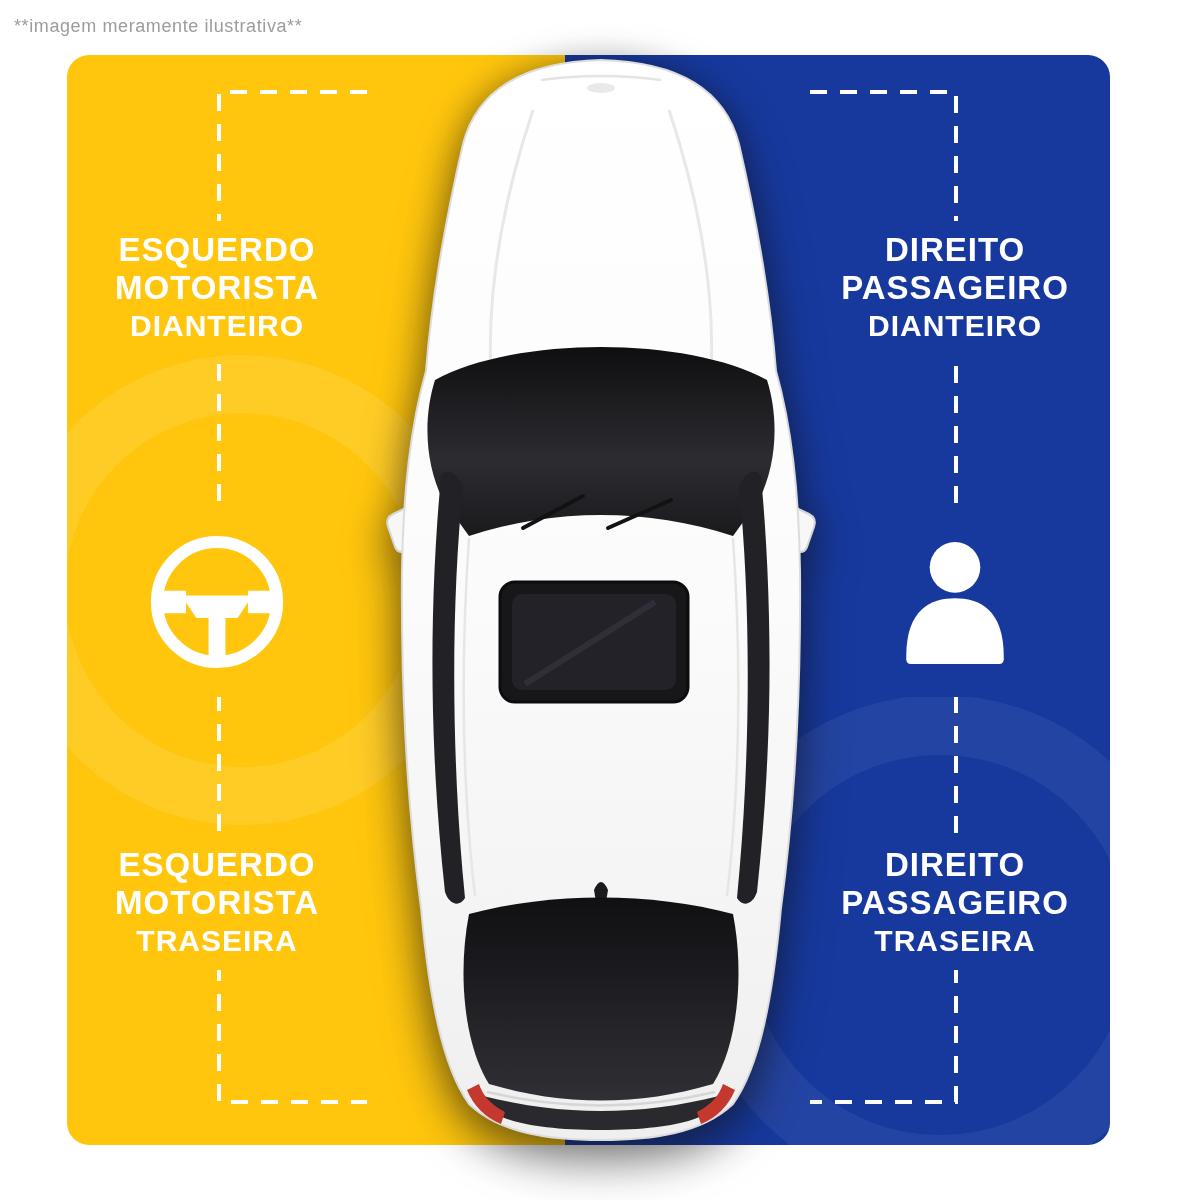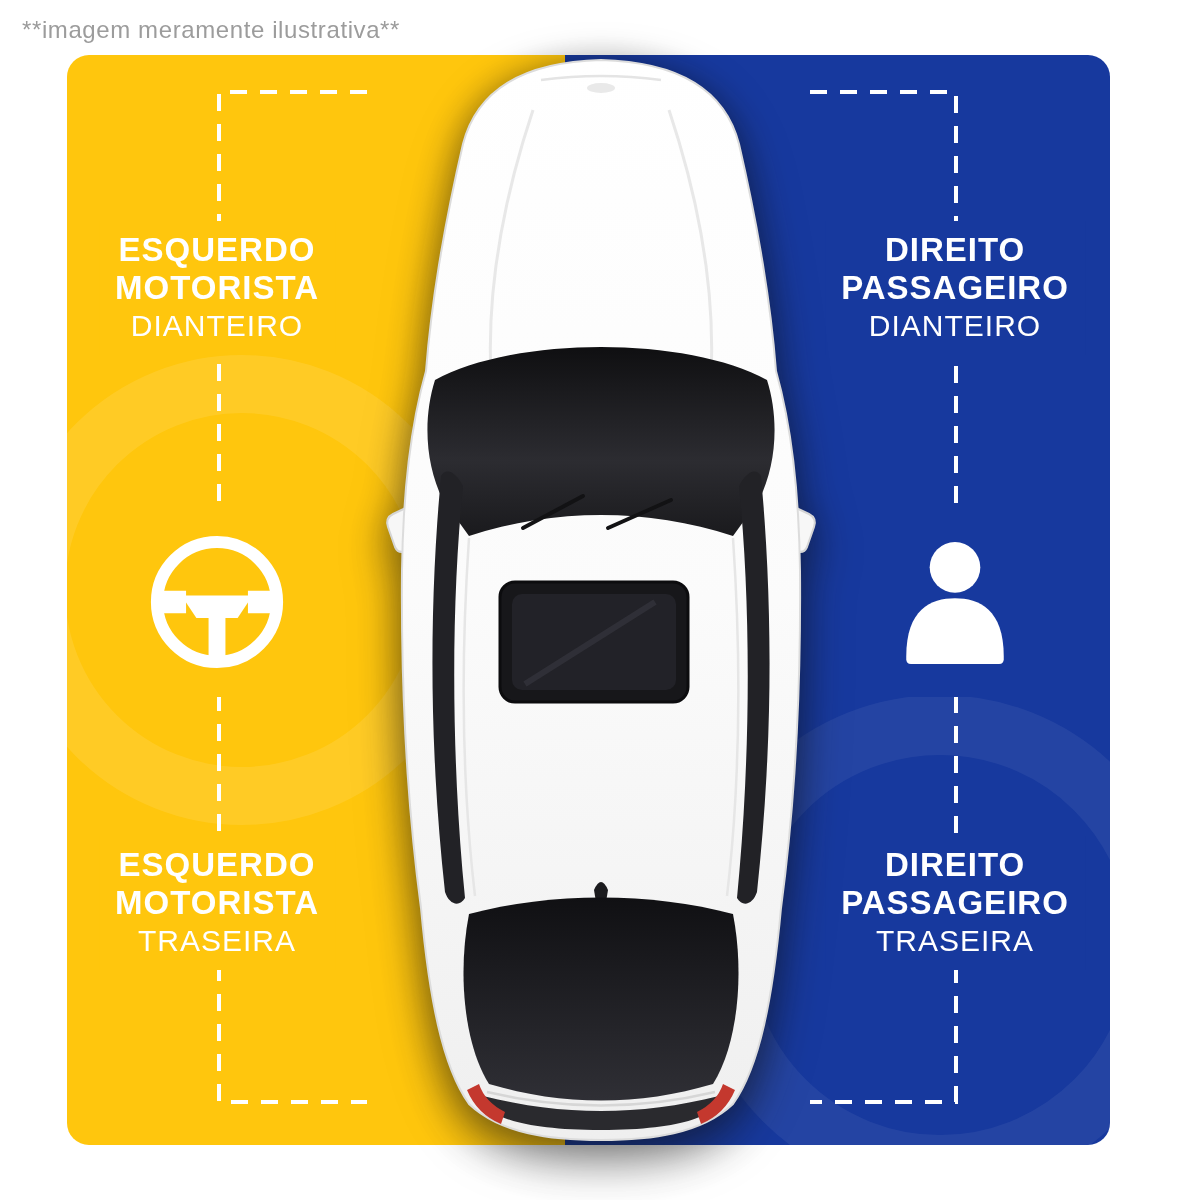--- a/index.html
+++ b/index.html
@@ -7,42 +7,42 @@
     --blue:#17399E;
     --label-text:#FFFFFF;
     --disclaimer-text:#9C9C9C;
   }
   *{box-sizing:border-box;}
   body{margin:0;background:#ffffff;font-family:"Liberation Sans",sans-serif;}
   .canvas{position:relative;width:1200px;height:1200px;background:#ffffff;overflow:hidden;}
 
   .disclaimer{
     position:absolute;left:14px;top:16px;
-    font-size:24px;letter-spacing:.6px;color:var(--disclaimer-text);margin-left:8px;
+    font-size:18px;letter-spacing:.6px;color:var(--disclaimer-text);
   }
 
   .panel{position:absolute;top:55px;height:1090px;width:545px;overflow:hidden;}
   .panel.left{left:67px;background:var(--yellow);border-radius:22px 0 0 22px;}
   .panel.right{left:565px;background:var(--blue);border-radius:0 22px 22px 0;}
 
   .wm{position:absolute;border-radius:50%;pointer-events:none;}
   .wm-left{left:-60px;top:300px;width:470px;height:470px;border:58px solid rgba(255,255,255,0.10);}
   .wm-right{right:-80px;bottom:-50px;width:500px;height:500px;border:60px solid rgba(255,255,255,0.06);}
 
   .bracket{position:absolute;inset:0;width:100%;height:100%;}
 
   .label-block{
     position:absolute;transform:translateX(-50%);
     text-align:center;color:var(--label-text);
     padding:10px 16px;white-space:nowrap;line-height:38px;
   }
   .panel.left .label-block{left:150px;background:var(--yellow);}
   .panel.right .label-block{left:390px;background:var(--blue);}
   .label-block .l1,.label-block .l2{font-size:33px;font-weight:bold;letter-spacing:1px;display:block;}
-  .label-block .l3{font-size:30px;font-weight:normal;letter-spacing:1px;display:block;text-align:center;}
+  .label-block .l3{font-size:30px;font-weight:bold;letter-spacing:1px;display:block;text-align:center;}
   .label-front{top:166px;}
   .label-rear{top:781px;}
 
   .icon-wrap{
     position:absolute;top:547px;transform:translate(-50%,-50%);
     width:190px;height:190px;display:flex;align-items:center;justify-content:center;
   }
   .panel.left .icon-wrap{left:150px;background:var(--yellow);}
   .panel.right .icon-wrap{left:390px;background:var(--blue);}
 

